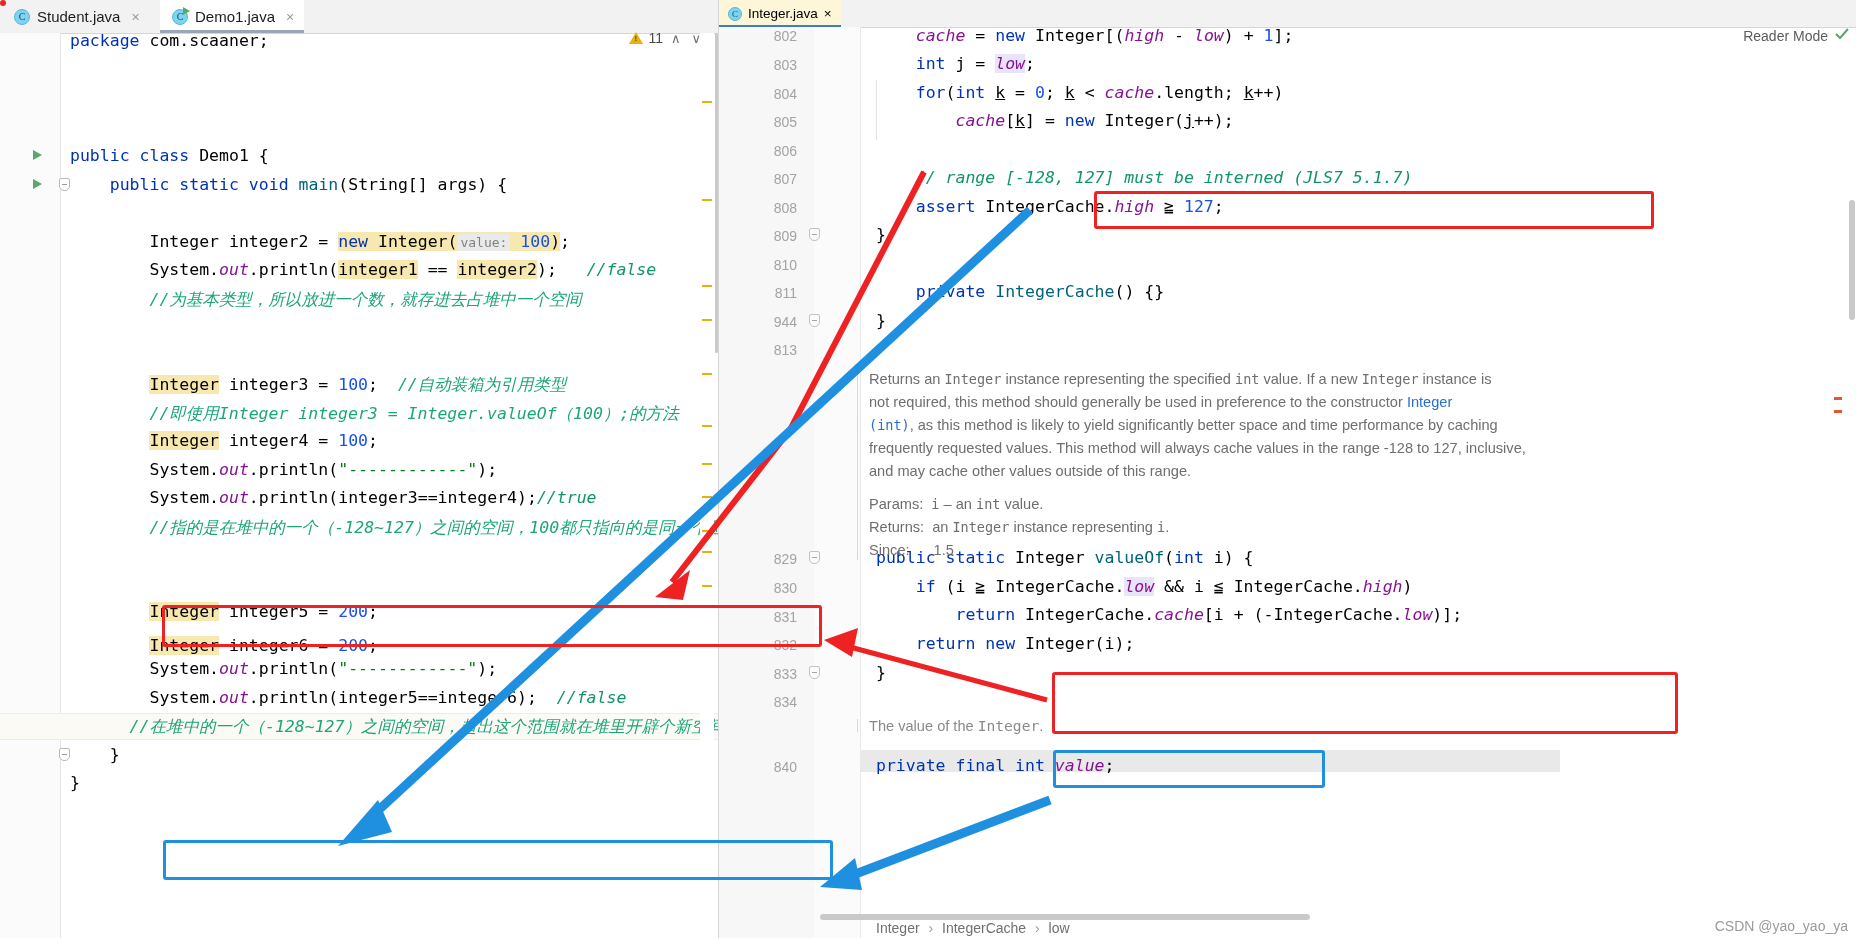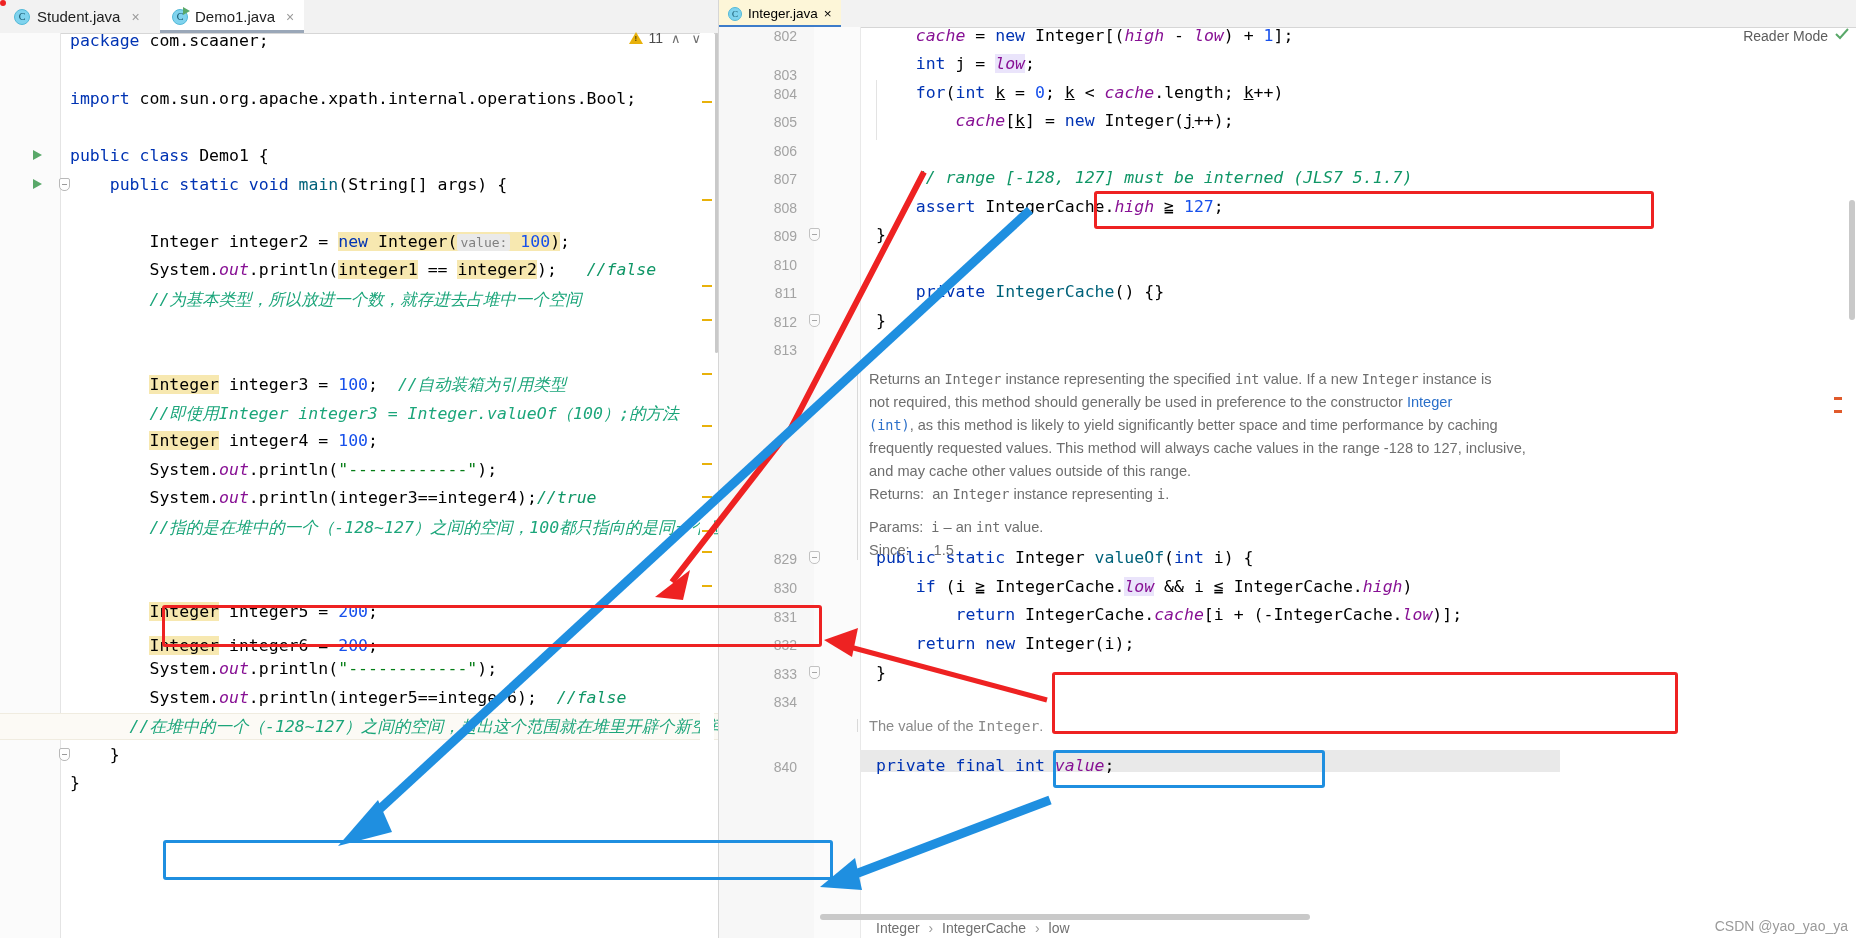--- a/index.html
+++ b/index.html
@@ -170,21 +170,20 @@
     <div class="lnum cur" style="top:719px">25</div>
     <div class="lnum" style="top:748px">26</div>
     <div class="lnum" style="top:776px">27</div>
 
     <div class="runarrow" style="top:150px"></div>
     <div class="runarrow" style="top:179px"></div>
     <div class="fold" style="top:178px"></div>
     <div class="fold" style="top:748px"></div>
 
     <div class="codeline mono" style="top:31px"><span class="kw">package</span> com.scaaner;</div>
-    <div class="codeline mono" style="top:89px"><span class="kw">import</span> com.sun.org.apache.xpath.internal.operations.Bool;</div>
     <div class="codeline mono" style="top:146px"><span class="kw">public</span> <span class="kw">class</span> Demo1 {</div>
     <div class="codeline mono" style="top:175px">    <span class="kw">public</span> <span class="kw">static</span> <span class="kw">void</span> <span class="meth">main</span>(String[] args) {</div>
     <div class="codeline mono" style="top:232px">        Integer integer2 = <span class="hl"><span class="kw">new</span> Integer(<span class="param">value:</span> <span class="num">100</span>)</span>;</div>
     <div class="codeline mono" style="top:260px">        System.<span class="fld">out</span>.println(<span class="hl">integer1</span> == <span class="hl">integer2</span>);   <span class="cmt">//false</span></div>
     <div class="codeline mono" style="top:289px"><span class="cmt2">        //为基本类型，所以放进一个数，就存进去占堆中一个空间</span></div>
     <div class="codeline mono" style="top:374px">        <span class="hl">Integer</span> integer3 = <span class="num">100</span>;  <span class="cmt2">//自动装箱为引用类型</span></div>
     <div class="codeline mono" style="top:403px"><span class="cmt2">        //即使用Integer integer3 = Integer.valueOf（100）;的方法</span></div>
     <div class="codeline mono" style="top:431px">        <span class="hl">Integer</span> integer4 = <span class="num">100</span>;</div>
     <div class="codeline mono" style="top:460px">        System.<span class="fld">out</span>.println(<span class="str">"------------"</span>);</div>
     <div class="codeline mono" style="top:488px">        System.<span class="fld">out</span>.println(integer3==integer4);<span class="cmt">//true</span></div>
@@ -228,30 +227,30 @@
       <path d="M2 8 L6 12 L14 3" stroke="#59a869" stroke-width="2" fill="none"></path>
     </svg>
 
     <div class="rgutter"></div>
     <div class="rgutter2"></div>
     <div class="rsep"></div>
 
     <div class="hlline" style="top:750px"></div>
 
     <div class="rlnum" style="top:28px">802</div>
-    <div class="rlnum" style="top:67px">803</div>
+    <div class="rlnum" style="top:57px">803</div>
     <div class="rlnum" style="top:86px">804</div>
     <div class="rlnum" style="top:114px">805</div>
     <div class="rlnum" style="top:143px">806</div>
     <div class="rlnum" style="top:171px">807</div>
     <div class="rlnum" style="top:200px">808</div>
     <div class="rlnum" style="top:228px">809</div>
     <div class="rlnum" style="top:257px">810</div>
     <div class="rlnum" style="top:285px">811</div>
-    <div class="rlnum" style="top:314px">812</div>
+    <div class="rlnum" style="top:314px">944</div>
     <div class="rlnum" style="top:342px">813</div>
     <div class="rlnum" style="top:551px">829</div>
     <div class="rlnum" style="top:580px">830</div>
     <div class="rlnum" style="top:609px">831</div>
     <div class="rlnum" style="top:637px">832</div>
     <div class="rlnum" style="top:666px">833</div>
     <div class="rlnum" style="top:694px">834</div>
     <div class="rlnum" style="top:759px">840</div>
 
     <div class="rfold" style="top:228px"></div>
@@ -276,27 +275,27 @@
     <div class="rcodeline mono" style="top:634px">    <span class="kw">return</span> <span class="kw">new</span> Integer(i);</div>
     <div class="rcodeline mono" style="top:663px">}</div>
     <div class="rcodeline mono" style="top:756px"><span class="kw">private</span> <span class="kw">final</span> <span class="kw">int</span> <span class="fld">value</span>;</div>
 
     <div class="doc">
       <div><span>Returns an </span><span class="mono">Integer</span><span> instance representing the specified </span><span class="mono">int</span><span> value. If a new </span><span class="mono">Integer</span><span> instance is</span></div>
       <div><span>not required, this method should generally be used in preference to the constructor </span><span class="lnk">Integer</span></div>
       <div><span class="lnk mono">(int)</span><span>, as this method is likely to yield significantly better space and time performance by caching</span></div>
       <div><span>frequently requested values. This method will always cache values in the range -128 to 127, inclusive,</span></div>
       <div><span>and may cache other values outside of this range.</span></div>
+      <div class="docrow" style="margin-top:10px">
+        <span class="lbl">Params:</span>
+        <span><span class="mono">i</span><span> – an </span><span class="mono">int</span><span> value.</span></span>
+      </div>
       <div class="docrow">
         <span class="lbl">Returns:</span>
         <span><span>an </span><span class="mono">Integer</span><span> instance representing </span><span class="mono">i</span><span>.</span></span>
-      </div>
-      <div class="docrow" style="margin-top:10px">
-        <span class="lbl">Params:</span>
-        <span><span class="mono">i</span><span> – an </span><span class="mono">int</span><span> value.</span></span>
       </div>
       <div class="docrow">
         <span class="lbl">Since:</span>
         <span style="margin-left:16px">1.5</span>
       </div>
     </div>
 
     <div class="doc2">
       <span>The value of the </span><span class="mono">Integer</span><span>.</span>
     </div>

